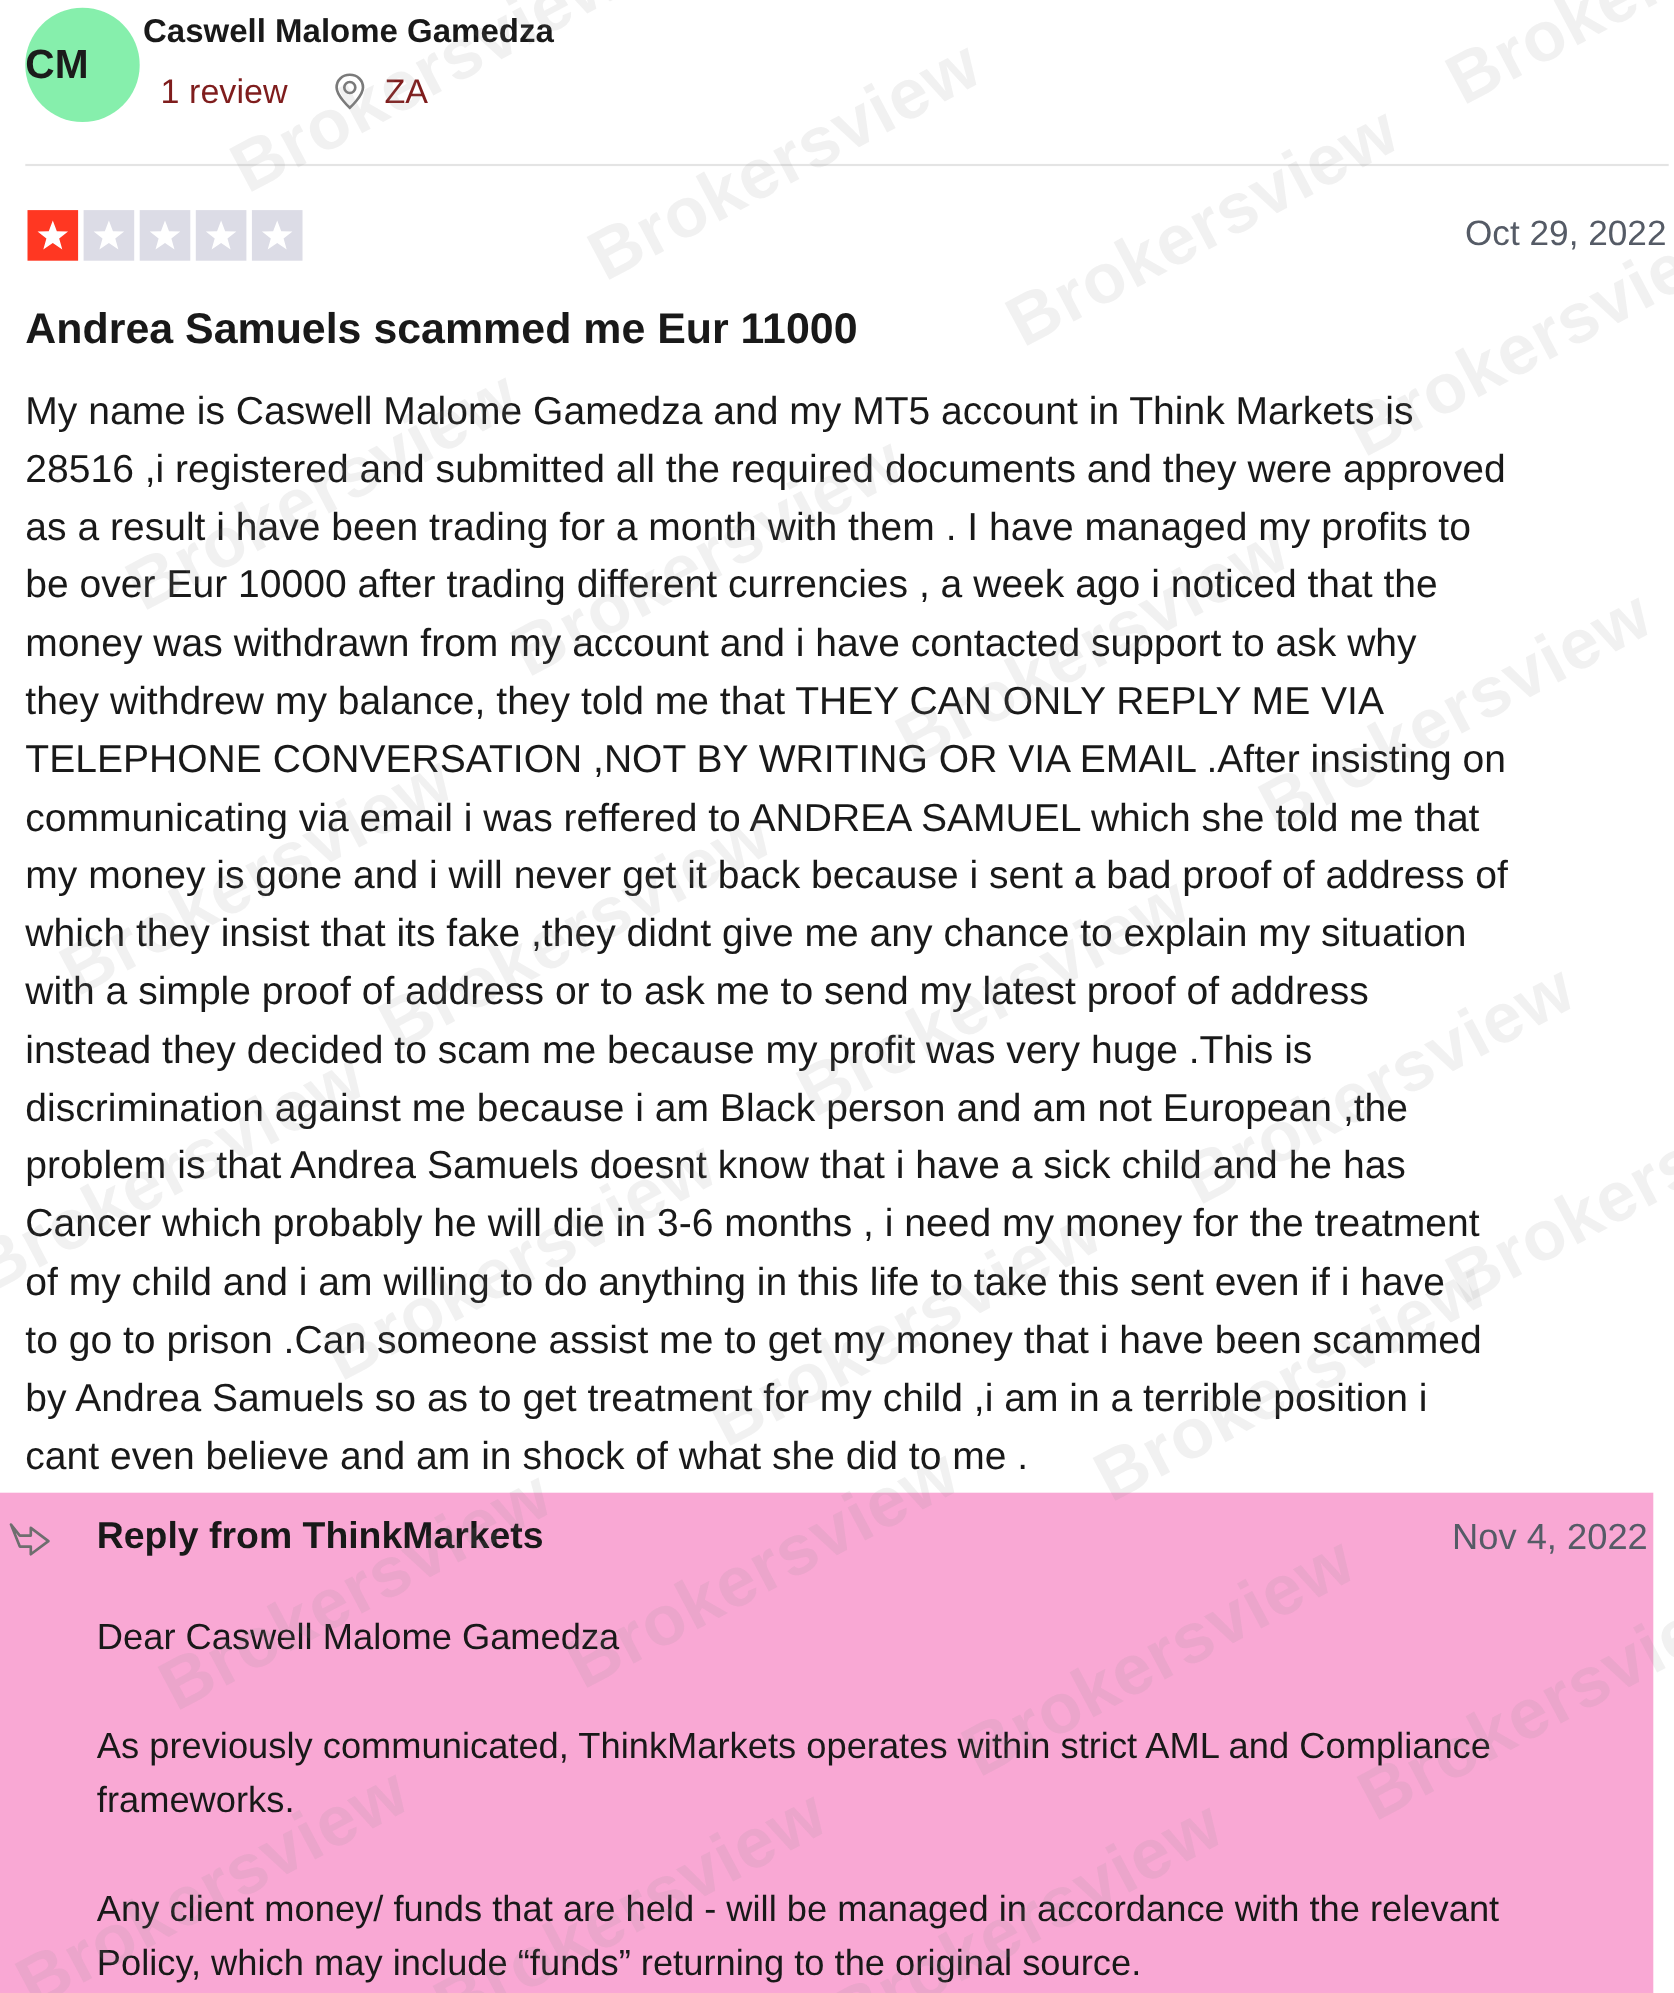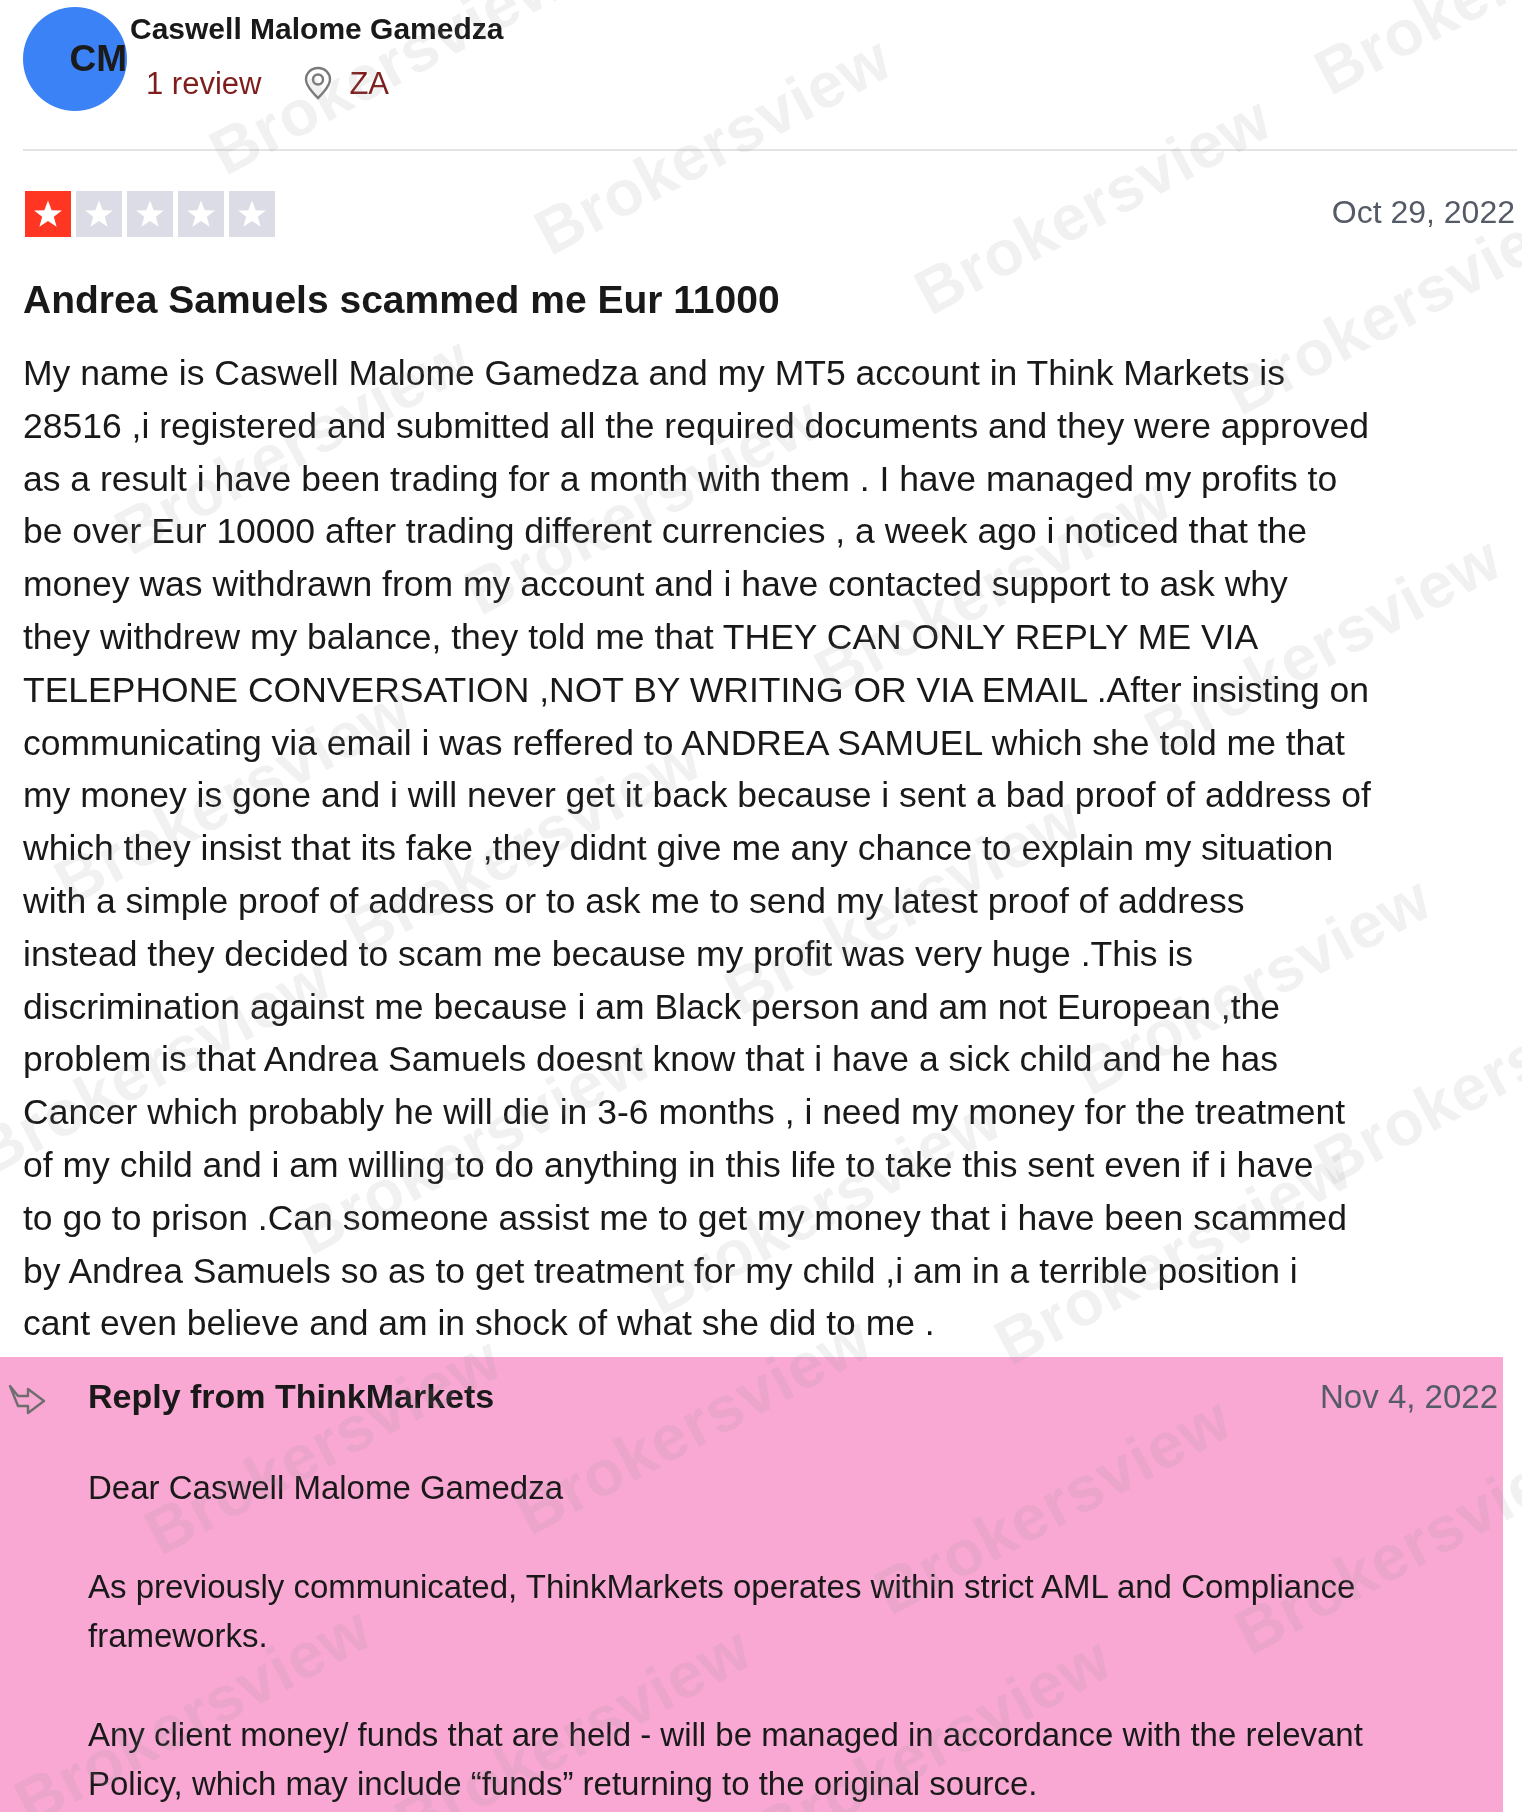--- a/index.html
+++ b/index.html
@@ -34,24 +34,24 @@
     }
 
     
     .avatar {
       position: absolute;
       left: 23px;
       top: 7px;
       width: 104px;
       height: 104px;
       border-radius: 50%;
-      background: #3b82f6;
+      background: #86efac;
       display: flex;
       align-items: center;
-      justify-content: flex-end;
+      justify-content: flex-start;
       font-weight: bold;
       font-size: 37px;
       color: #1b1b1b;
     }
     .reviewer-name {
       position: absolute;
       left: 130px;
       top: 12px;
       font-size: 30px;
       font-weight: bold;

